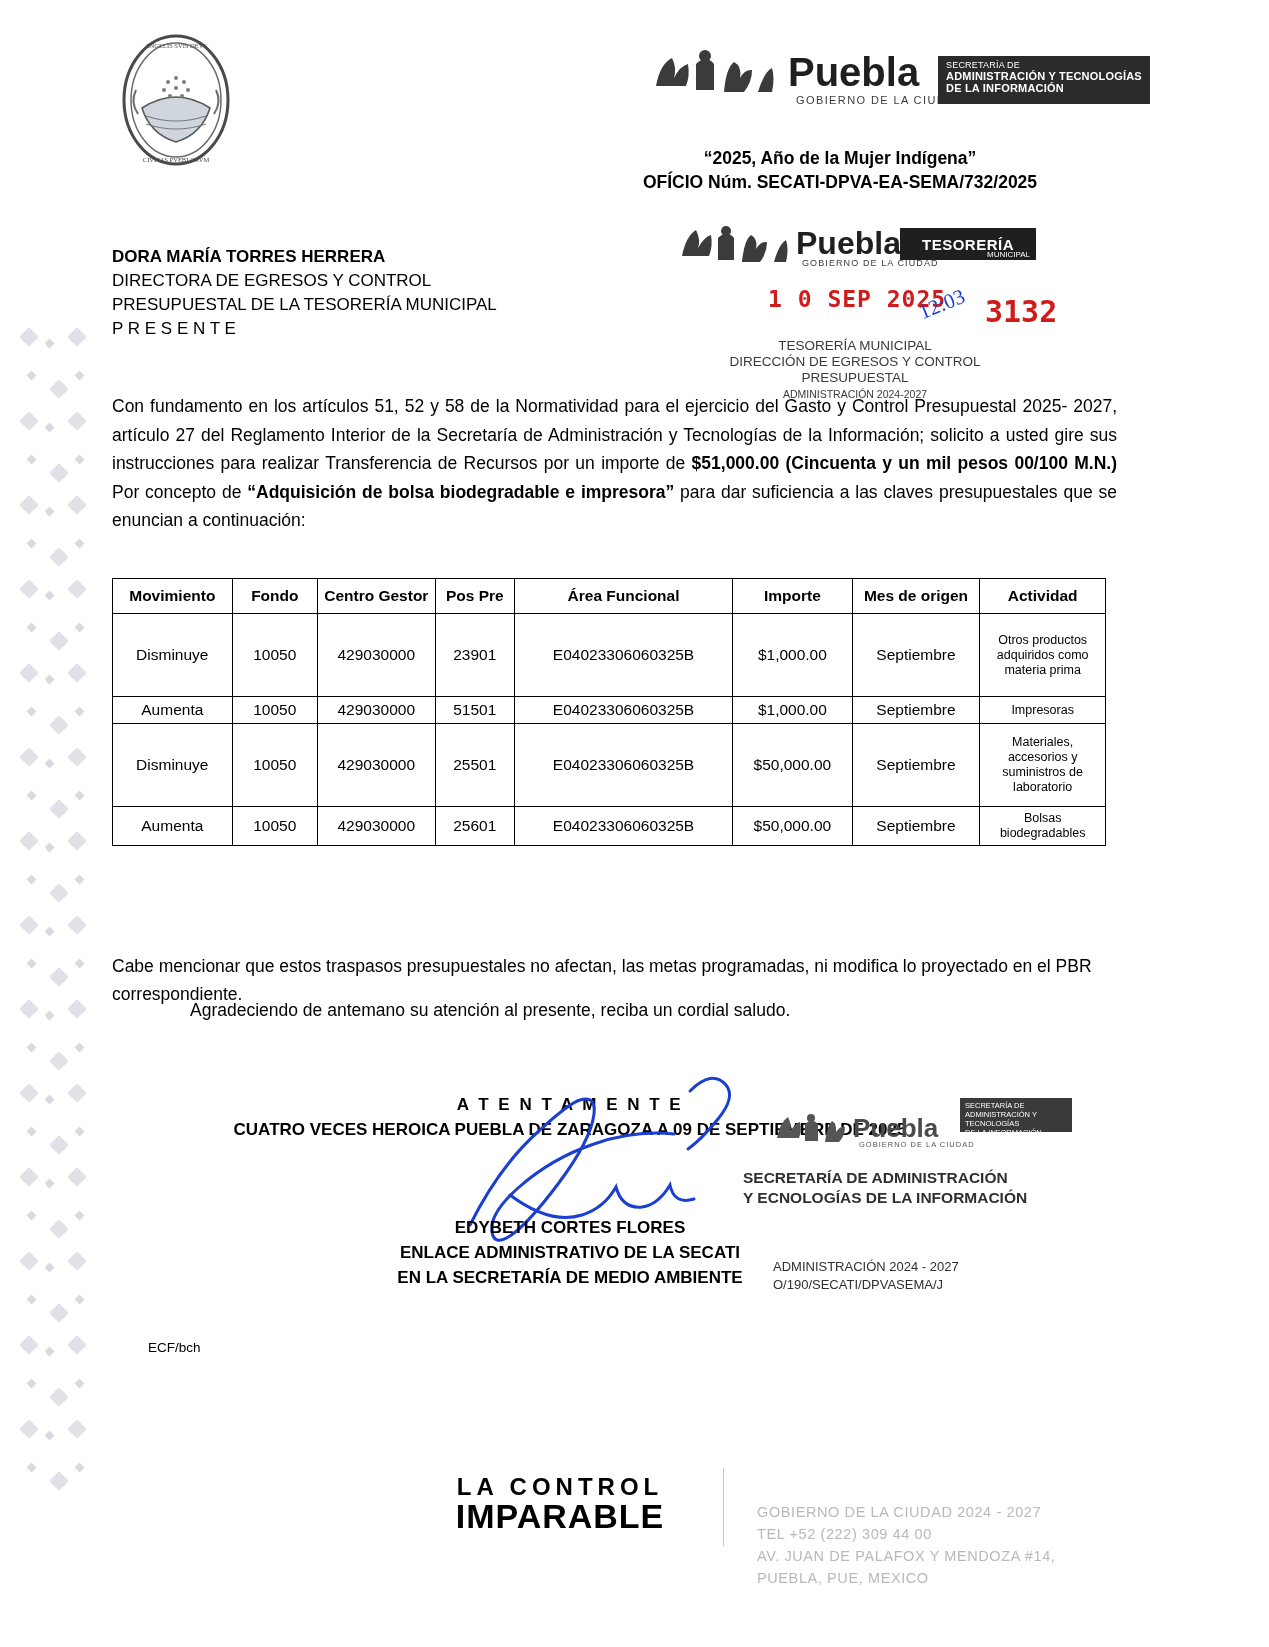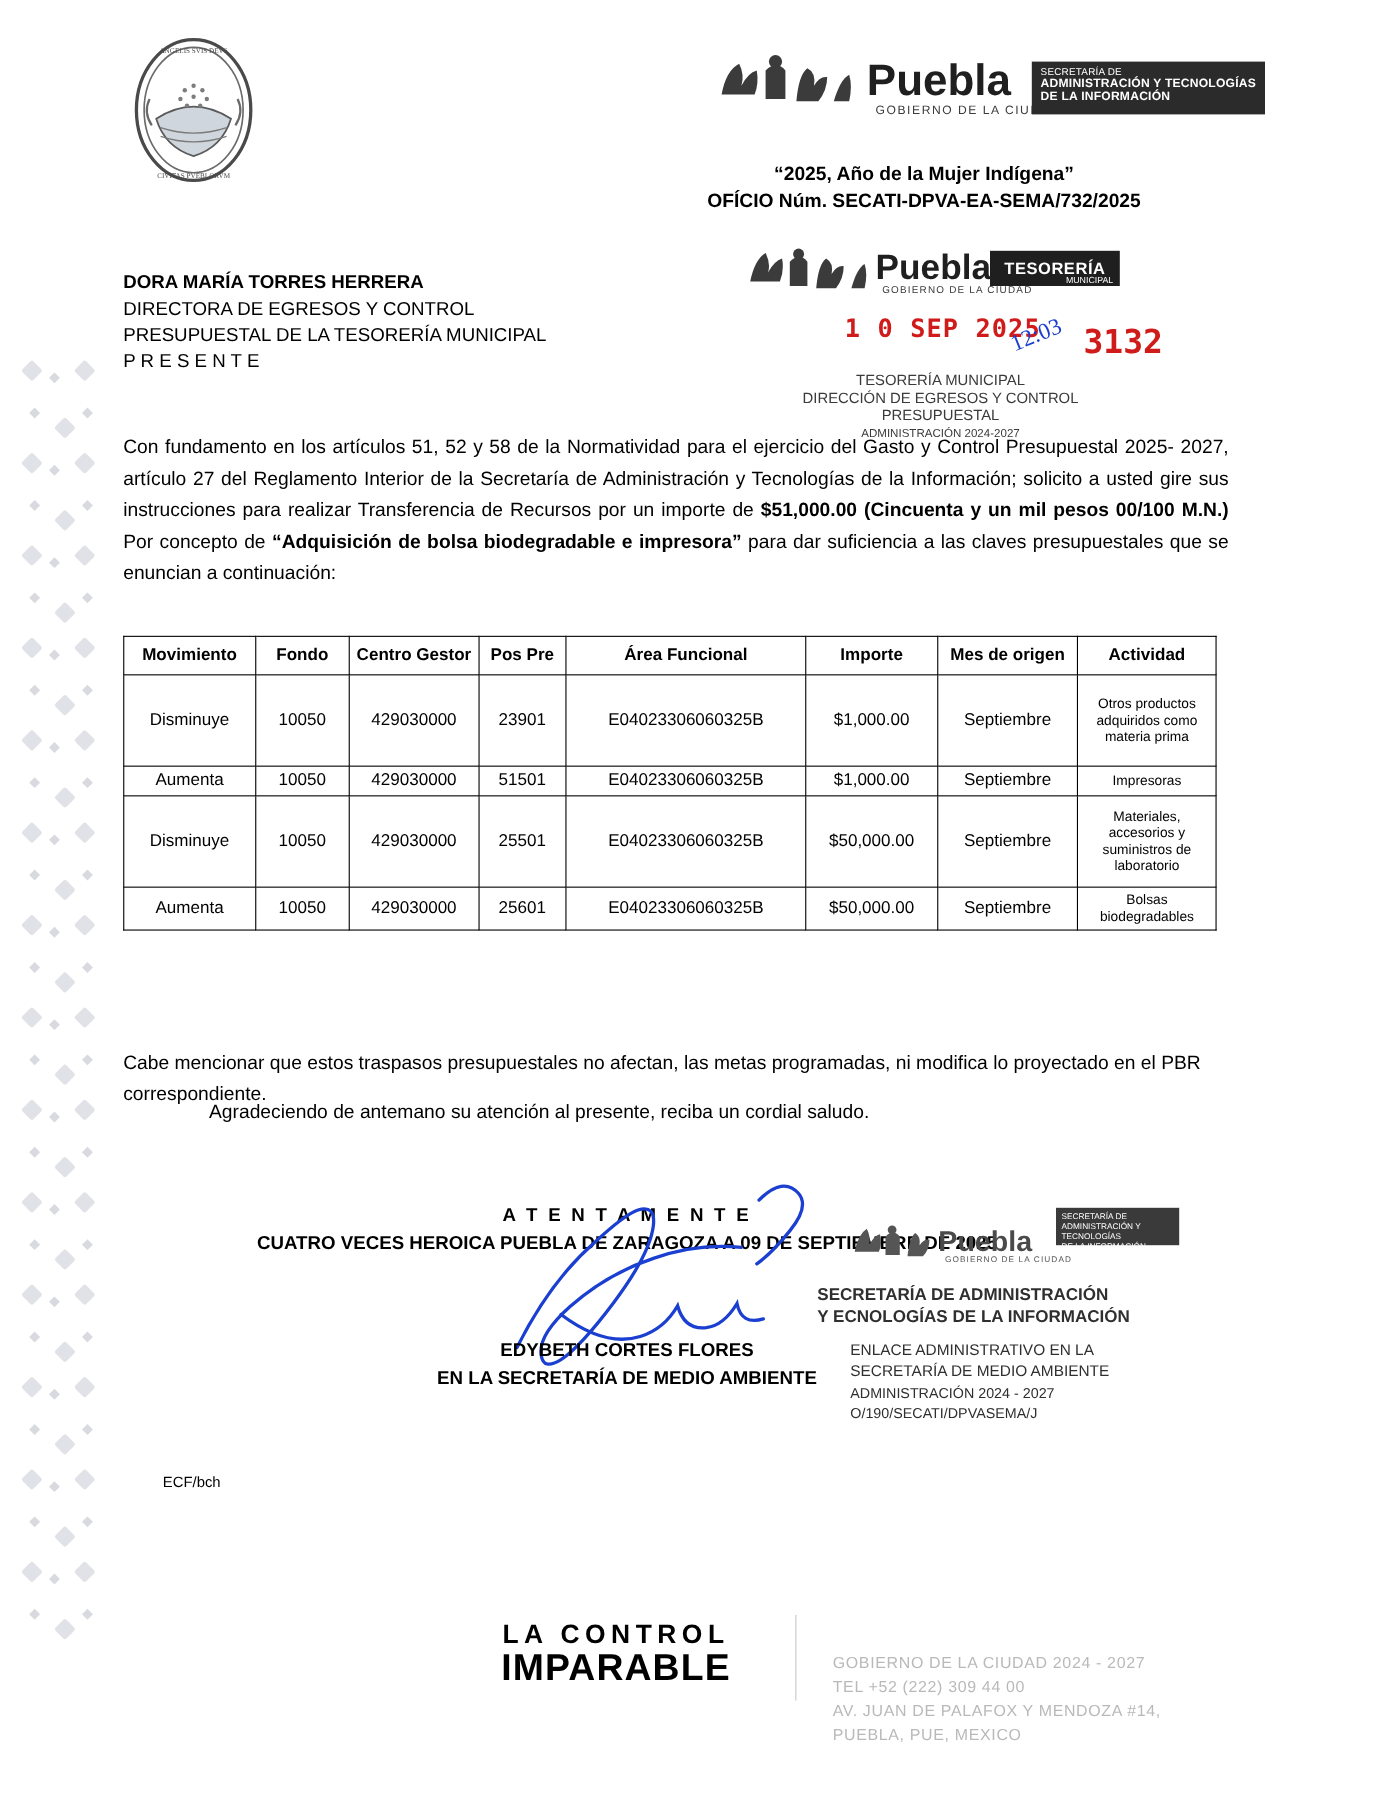--- a/index.html
+++ b/index.html
@@ -109,21 +109,21 @@
     position: absolute;
     left: 678px;
     top: 218px;
     width: 340px;
     height: 50px;
   }
   .tes-badge {
     position: absolute;
     left: 900px;
     top: 228px;
-    width: 118px;
+    width: 136px;
     height: 32px;
     background: #1f1f1f;
     color: #fff;
     font-size: 15px;
     font-weight: bold;
     letter-spacing: .5px;
     display: flex;
     align-items: center;
     justify-content: center;
   }
@@ -597,42 +597,39 @@
 <div class="place-line">CUATRO VECES HEROICA PUEBLA DE ZARAGOZA A 09 DE SEPTIEMBRE DE 2025</div>
 
 <svg class="signature-svg" viewBox="0 0 380 200">
   <path d="M30 160 q30 -60 70 -95 q28 -26 40 -30 q16 -5 14 14 q-3 26 -36 70 q-30 40 -48 52 q-16 10 -18 -4 q-3 -18 26 -44 q34 -30 76 -44 q40 -14 80 -10" fill="none" stroke="#1b3fd0" stroke-width="3" stroke-linecap="round"></path>
   <path d="M70 130 q40 30 72 20 q22 -7 34 -28 q6 22 26 20 q16 -2 28 -22 q4 20 24 14" fill="none" stroke="#1b3fd0" stroke-width="3" stroke-linecap="round"></path>
   <path d="M250 26 q22 -22 36 -6 q10 12 -8 34 q-16 20 -30 30" fill="none" stroke="#1b3fd0" stroke-width="3" stroke-linecap="round"></path>
 </svg>
 
 <div class="signer">
   <div>EDYBETH CORTES FLORES</div>
+  <div>ENLACE ADMINISTRATIVO DE LA SECATI</div>
   <div>EN LA SECRETARÍA DE MEDIO AMBIENTE</div>
 </div>
 
 <div class="sec-stamp">
   <svg class="logo-row" viewBox="0 0 260 40">
     <g fill="#555">
       <path d="M2 30 q3 -16 11 -21 q4 8 2 15 q5 -9 10 -10 q2 9 -1 16z"></path>
       <path d="M30 33 V16 q7 -7 13 0 V33z"></path>
       <circle cx="36" cy="10" r="4"></circle>
       <path d="M50 34 q2 -17 7 -21 q5 3 4 11 q4 -6 9 -5 q0 9 -6 15z"></path>
     </g>
     <text x="78" y="29" font-size="26" font-weight="bold" fill="#4a4a4a" font-family="Liberation Sans, sans-serif">Puebla</text>
     <text x="84" y="39" font-size="7.5" letter-spacing="1" fill="#555" font-family="Liberation Sans, sans-serif">GOBIERNO DE LA CIUDAD</text>
   </svg>
   <div class="t1">
     <div>SECRETARÍA DE ADMINISTRACIÓN</div>
     <div>Y ECNOLOGÍAS DE LA INFORMACIÓN</div>
   </div>
-  <div class="t2">
-    <div>ENLACE ADMINISTRATIVO EN LA</div>
-    <div>SECRETARÍA DE MEDIO AMBIENTE</div>
-  </div>
   <div class="t3">
     <div>ADMINISTRACIÓN 2024 - 2027</div>
     <div>O/190/SECATI/DPVASEMA/J</div>
   </div>
 </div>
 <div class="sec-dark-box">
   <div>SECRETARÍA DE</div>
   <div>ADMINISTRACIÓN Y TECNOLOGÍAS</div>
   <div>DE LA INFORMACIÓN</div>
 </div>

